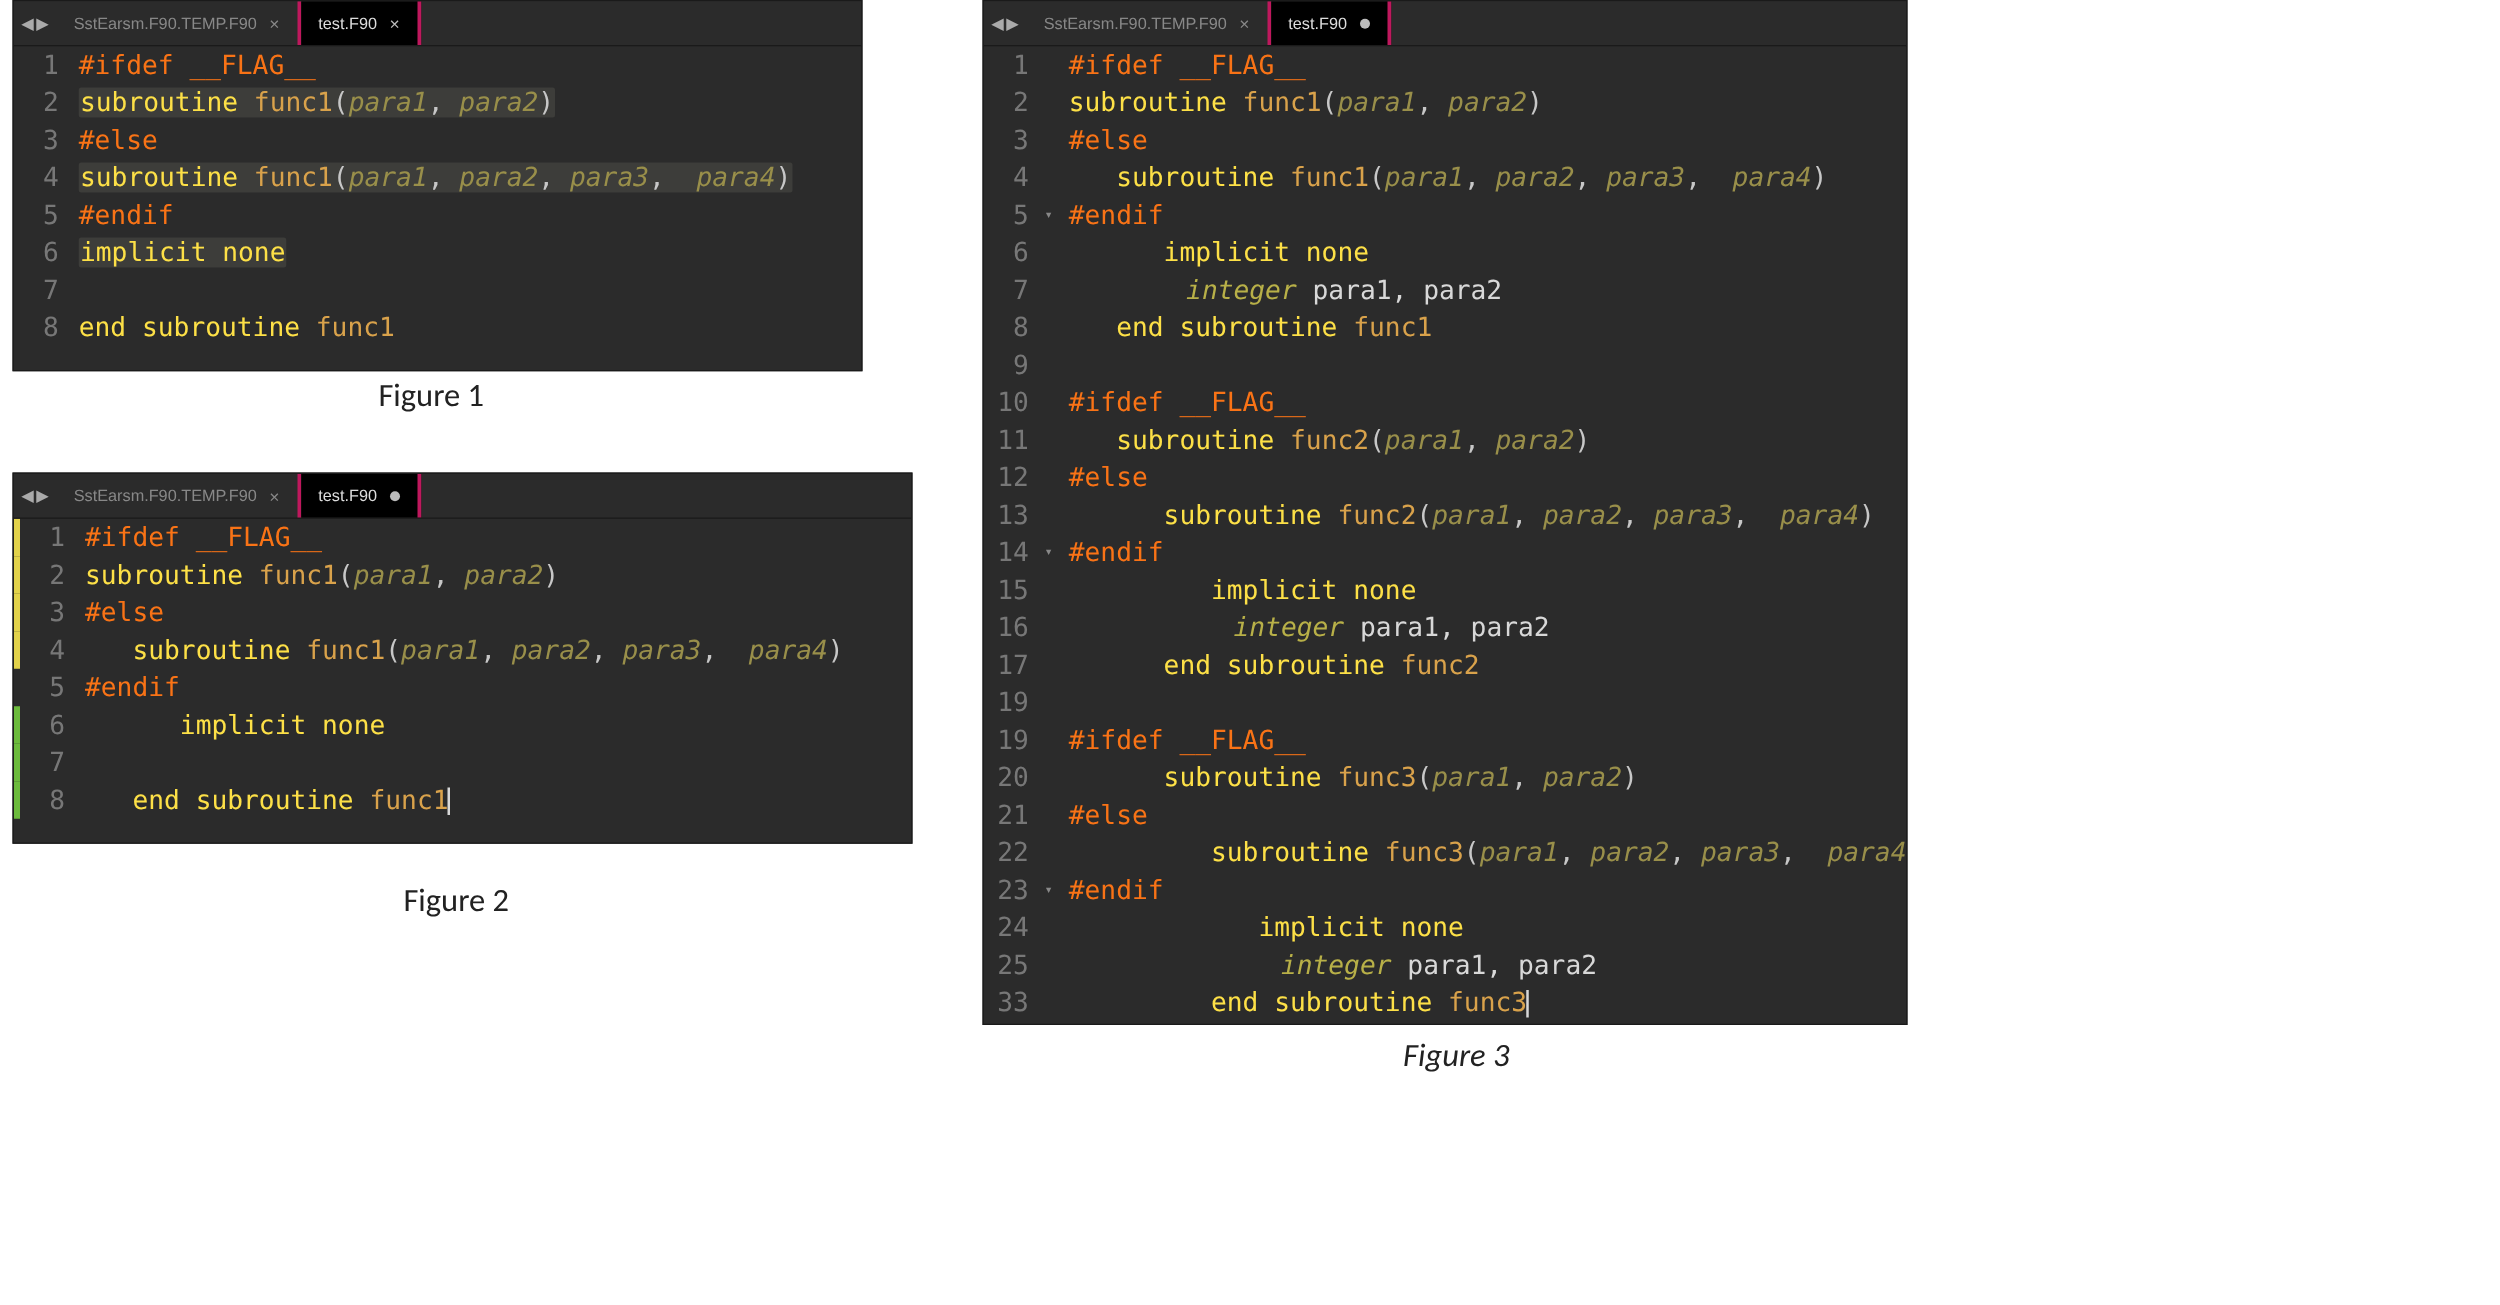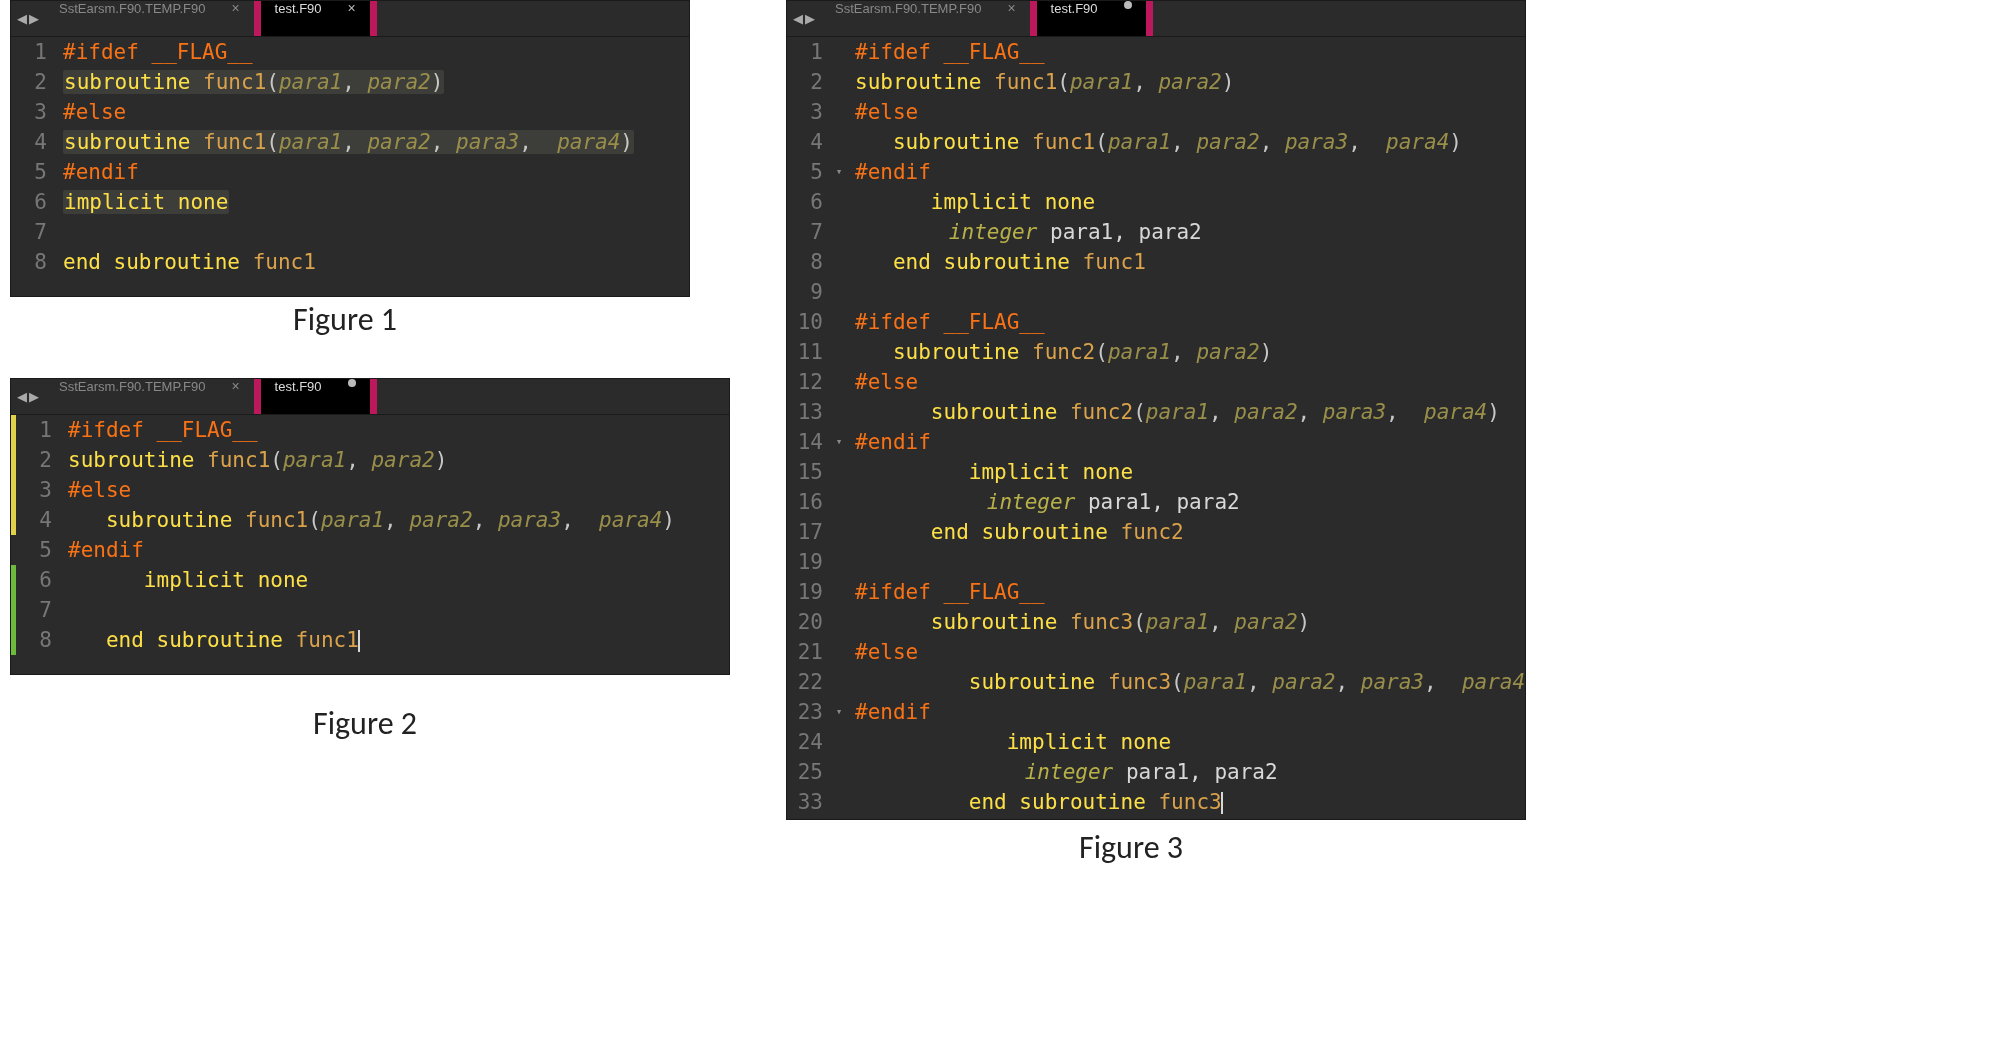--- a/index.html
+++ b/index.html
@@ -31,26 +31,26 @@
     display: flex;
     color: #aaa;
     font-size: 13px;
     padding: 0 6px;
     align-items: center;
     gap: 2px;
   }
   .nav-arrow { cursor: pointer; user-select: none; }
   .tab {
     display: flex;
-    align-items: flex-start;
+    align-items: center;
     height: 100%;
     padding: 0 14px;
     color: #888;
-    gap: 26px;
-    border-right: 7px solid #be185d;
+    gap: 10px;
+    border-right: 3px solid #be185d;
     cursor: pointer;
     white-space: nowrap;
   }
   .tab.active {
     background: #000000;
     color: #ddd;
   }
   .tab-close, .tab-dirty {
     color: #888;
     font-size: 14px;
@@ -121,21 +121,21 @@
   .c-type  { color: #b8b048; font-style: italic; margin-left: 18px; } 
   .c-id    { color: #d8d8d8; }
   .hl {
     background: #3d3d3a;
     border-radius: 2px;
     padding: 0 1px;
   }
   .caption {
     position: absolute;
     font-family: "Calibri", "Segoe UI", Arial, sans-serif;
-    font-size: 32px;
+    font-size: 26px;
     color: #222;
     text-align: center;
   }
   .cursor {
     display: inline-block;
     width: 2px;
     height: 22px;
     background: #d8d8d8;
     vertical-align: middle;
     margin-left: -1px;
@@ -284,13 +284,13 @@
         <div class="fold"></div>
         <div class="fold"></div>
         <div class="fold">▾</div>
         <div class="fold"></div>
         <div class="fold"></div>
         <div class="fold"></div>
       </div>
     <div class="code-lines" id="code-fig3"><div class="code-line"><span class="c-pp">#ifdef __FLAG__</span></div><div class="code-line"><span class="c-kw">subroutine </span><span class="c-fn">func1</span><span class="c-paren">(</span><span class="c-par">para1</span><span class="c-paren">, </span><span class="c-par">para2</span><span class="c-paren">)</span></div><div class="code-line"><span class="c-pp">#else</span></div><div class="code-line"><span class="c-id">   </span><span class="c-kw">subroutine </span><span class="c-fn">func1</span><span class="c-paren">(</span><span class="c-par">para1</span><span class="c-paren">, </span><span class="c-par">para2</span><span class="c-paren">, </span><span class="c-par">para3</span><span class="c-paren">,  </span><span class="c-par">para4</span><span class="c-paren">)</span></div><div class="code-line"><span class="c-pp">#endif</span></div><div class="code-line"><span class="c-id">      </span><span class="c-kw">implicit none</span></div><div class="code-line"><span class="c-id">      </span><span class="c-type">integer</span><span class="c-id"> para1, para2</span></div><div class="code-line"><span class="c-id">   </span><span class="c-kw">end subroutine </span><span class="c-fn">func1</span></div><div class="code-line"></div><div class="code-line"><span class="c-pp">#ifdef __FLAG__</span></div><div class="code-line"><span class="c-id">   </span><span class="c-kw">subroutine </span><span class="c-fn">func2</span><span class="c-paren">(</span><span class="c-par">para1</span><span class="c-paren">, </span><span class="c-par">para2</span><span class="c-paren">)</span></div><div class="code-line"><span class="c-pp">#else</span></div><div class="code-line"><span class="c-id">      </span><span class="c-kw">subroutine </span><span class="c-fn">func2</span><span class="c-paren">(</span><span class="c-par">para1</span><span class="c-paren">, </span><span class="c-par">para2</span><span class="c-paren">, </span><span class="c-par">para3</span><span class="c-paren">,  </span><span class="c-par">para4</span><span class="c-paren">)</span></div><div class="code-line"><span class="c-pp">#endif</span></div><div class="code-line"><span class="c-id">         </span><span class="c-kw">implicit none</span></div><div class="code-line"><span class="c-id">         </span><span class="c-type">integer</span><span class="c-id"> para1, para2</span></div><div class="code-line"><span class="c-id">      </span><span class="c-kw">end subroutine </span><span class="c-fn">func2</span></div><div class="code-line"></div><div class="code-line"><span class="c-pp">#ifdef __FLAG__</span></div><div class="code-line"><span class="c-id">      </span><span class="c-kw">subroutine </span><span class="c-fn">func3</span><span class="c-paren">(</span><span class="c-par">para1</span><span class="c-paren">, </span><span class="c-par">para2</span><span class="c-paren">)</span></div><div class="code-line"><span class="c-pp">#else</span></div><div class="code-line"><span class="c-id">         </span><span class="c-kw">subroutine </span><span class="c-fn">func3</span><span class="c-paren">(</span><span class="c-par">para1</span><span class="c-paren">, </span><span class="c-par">para2</span><span class="c-paren">, </span><span class="c-par">para3</span><span class="c-paren">,  </span><span class="c-par">para4</span></div><div class="code-line"><span class="c-pp">#endif</span></div><div class="code-line"><span class="c-id">            </span><span class="c-kw">implicit none</span></div><div class="code-line"><span class="c-id">            </span><span class="c-type">integer</span><span class="c-id"> para1, para2</span></div><div class="code-line"><span class="c-id">         </span><span class="c-kw">end subroutine </span><span class="c-fn">func3</span><span class="cursor"></span></div></div>
   </div>
 </div>
-<div class="caption" style="left:1056px; top:828px; width:150px;">Figure 3</div>
+<div class="caption" style="left:1090px; top:828px; width:150px;font-style:italic;">Figure 3</div>
 
 </body></html>

